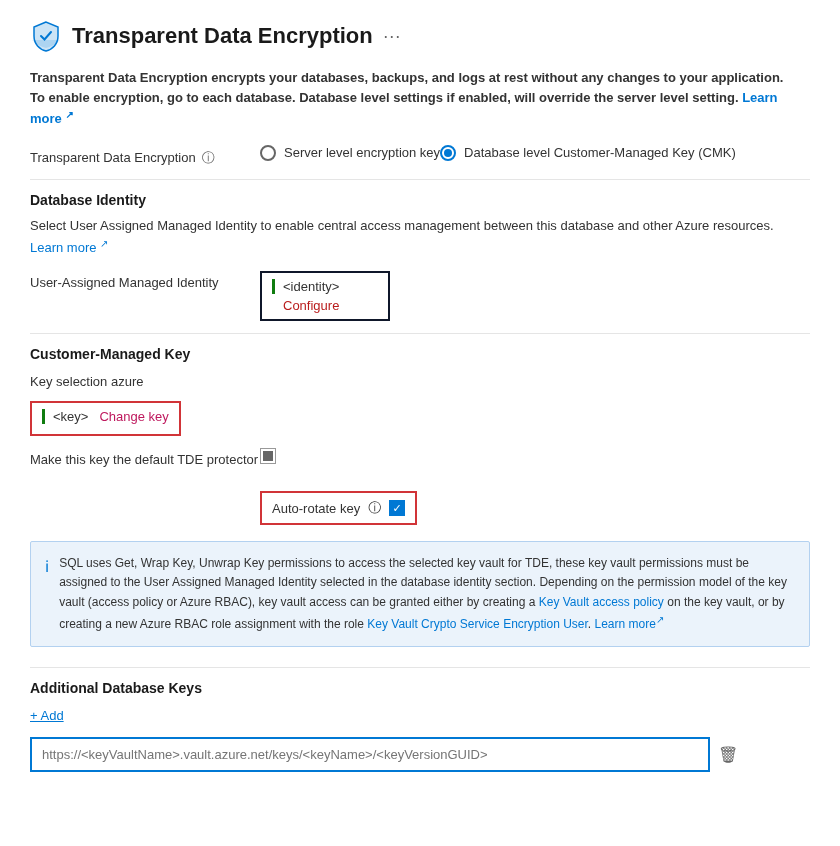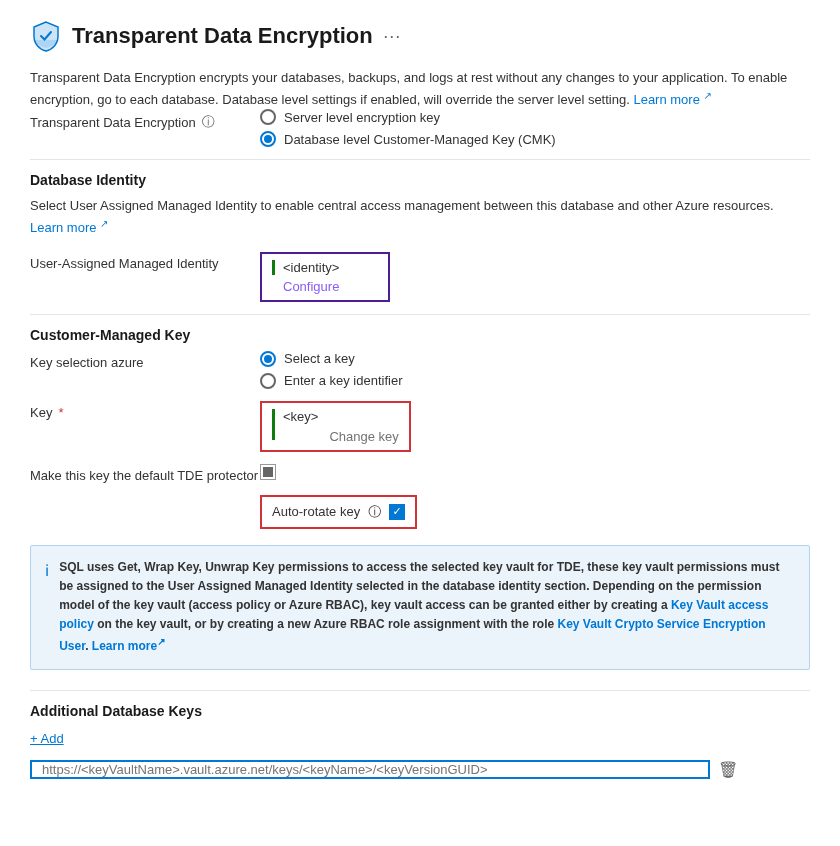--- a/index.html
+++ b/index.html
@@ -29,21 +29,23 @@
       cursor: pointer;
     }
     .shield-icon {
       width: 32px;
       height: 32px;
     }
     .description {
       font-size: 13px;
       color: #333;
       line-height: 1.5;
+      margin-bottom: 16px;
       max-width: 760px;
+      font-weight: bold;
     }
     .link {
       color: #0078d4;
       text-decoration: none;
     }
     .link-icon { font-size: 10px; vertical-align: super; }
     .form-row {
       display: flex;
       align-items: flex-start;
       margin-bottom: 12px;
@@ -61,22 +63,21 @@
     .form-label .info-icon {
       color: #666;
       font-size: 13px;
       cursor: pointer;
     }
     .form-control {
       flex: 1;
     }
     .radio-group {
       display: flex;
-      flex-direction: column;
-      gap: 6px;
+      flex-direction: row;
     }
     .radio-item {
       display: flex;
       align-items: center;
       gap: 8px;
       cursor: pointer;
     }
     .radio-circle {
       width: 16px;
       height: 16px;
@@ -108,59 +109,58 @@
       margin-bottom: 8px;
     }
     .section-desc {
       font-size: 13px;
       color: #333;
       line-height: 1.5;
       margin-bottom: 14px;
       max-width: 760px;
     }
     .identity-box {
-      border: 2px solid #4c1d95;
+      border: 2px solid #0f172a;
       padding: 6px 10px;
       display: inline-flex;
       flex-direction: column;
       min-width: 130px;
     }
     .identity-value {
       font-size: 13px;
       color: #333;
       border-left: 3px solid #107c10;
       padding-left: 8px;
       margin-bottom: 4px;
     }
     .configure-link {
-      color: #8b5cf6;
+      color: #b91c1c;
       text-decoration: none;
       font-size: 13px;
       padding-left: 11px;
     }
     .key-box {
       border: 2px solid #d13438;
       padding: 6px 10px;
       display: inline-flex;
       flex-direction: row;
       min-width: 130px;
     }
     .key-value {
       font-size: 13px;
       color: #333;
       border-left: 3px solid #107c10;
       padding-left: 8px;
       margin-bottom: 4px;
     }
     .change-key-link {
-      color: #737373;
+      color: #be185d;
       text-decoration: none;
       font-size: 13px;
       padding-left: 11px;
-      margin-top: 20px;
     }
     .checkbox-row {
       display: flex;
       align-items: center;
       gap: 8px;
     }
     .checkbox-custom {
       width: 16px;
       height: 16px;
       border: 1px solid #999;
@@ -188,41 +188,41 @@
       height: 10px;
       background: #666;
     }
     .auto-rotate-row {
       border: 2px solid #d13438;
       padding: 6px 10px;
       display: flex;
       align-items: center;
       gap: 8px;
       width: fit-content;
+      margin-top: 12px;
     }
     .info-banner {
       background: #ebf3fb;
       border: 1px solid #b3d1f0;
       padding: 12px 14px;
       display: flex;
       gap: 10px;
       margin-bottom: 20px;
       border-radius: 2px;
     }
     .info-banner-icon {
       color: #0078d4;
       font-size: 16px;
       flex-shrink: 0;
       margin-top: 1px;
     }
     .info-banner-text {
       font-size: 12px;
       color: #333;
       line-height: 1.6;
-      font-weight: bold;
     }
     .add-button {
       display: flex;
       align-items: center;
       gap: 6px;
       color: #0078d4;
       background: none;
       border: none;
       cursor: pointer;
       font-size: 13px;
@@ -230,21 +230,21 @@
       margin-bottom: 10px;
       text-decoration: underline;
     }
     .key-url-row {
       display: flex;
       align-items: center;
       gap: 8px;
     }
     .key-url-input {
       border: 2px solid #0078d4;
-      padding: 0 10px;
+      padding: 8px 10px;
       font-size: 13px;
       color: #0078d4;
       flex: 1;
       max-width: 680px;
       outline: none;
     }
     .delete-icon {
       color: #666;
       font-size: 16px;
       cursor: pointer;
@@ -312,37 +312,23 @@
     </div>
   </div>
 </div>
 
 <hr class="section-divider">
 
 <div class="section-title">Customer-Managed Key</div>
 
 <div class="form-row">
   <div class="form-label">Key selection azure</div>
-  <div class="form-control radio-group">
-    <label class="radio-item">
-      <div class="radio-circle selected"></div>
-      <span class="radio-label">Select a key</span>
-    </label>
-    <label class="radio-item">
-      <div class="radio-circle"></div>
-      <span class="radio-label">Enter a key identifier</span>
-    </label>
-  </div>
-</div>
-
-<div class="form-row">
-  <div class="form-label">
-    <span>Key</span>
-      <span class="required-star"> *</span>
-  </div>
+</div>
+
+<div class="form-row">
   <div class="form-control">
     <div class="key-box">
       <span class="key-value">&lt;key&gt;</span>
       <a class="change-key-link link" href="#">Change key</a>
     </div>
   </div>
 </div>
 
 <div class="form-row">
   <div class="form-label">Make this key the default TDE protector</div>

